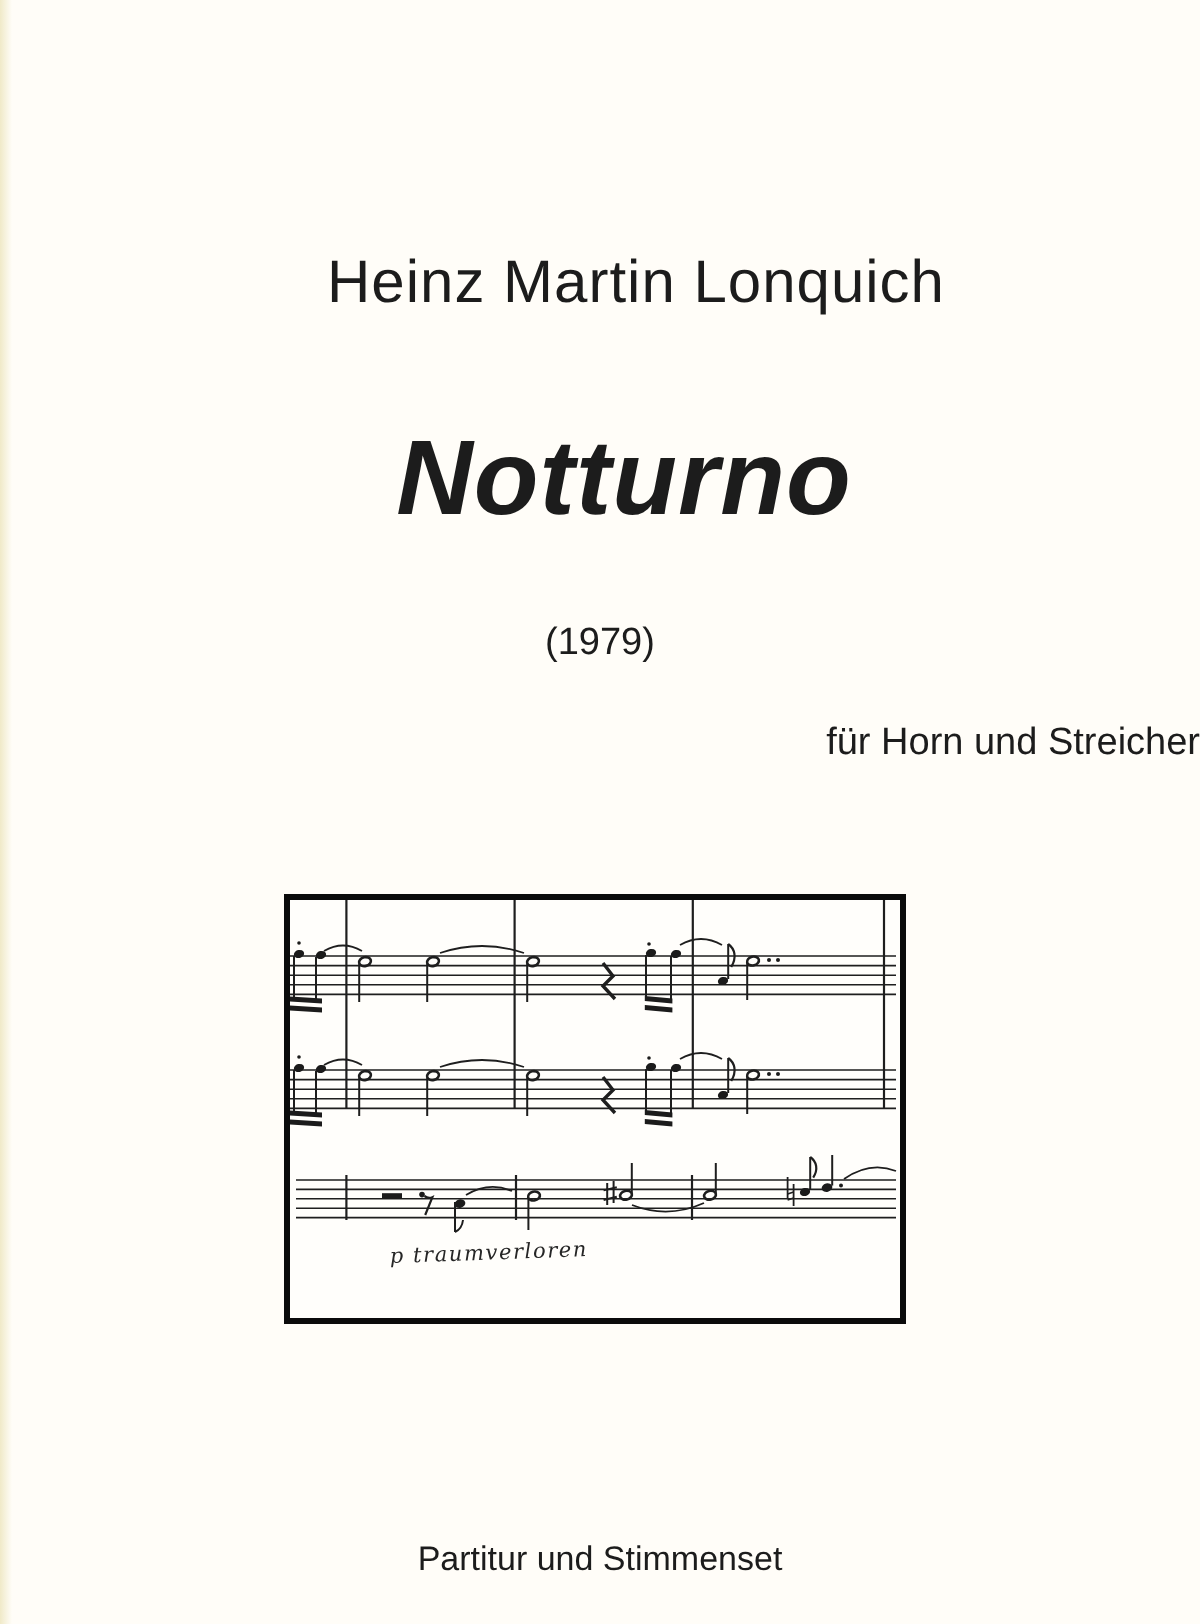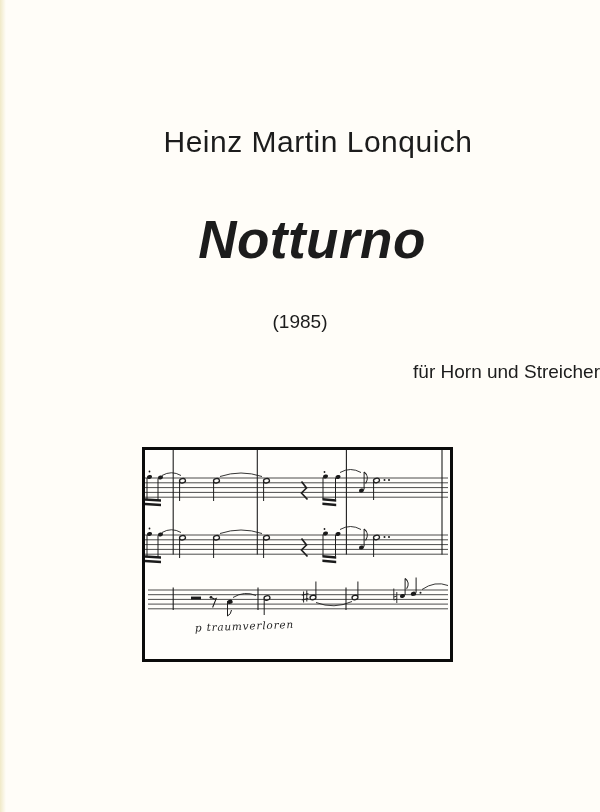--- a/index.html
+++ b/index.html
@@ -52,21 +52,21 @@
 <body>
 
 <div class="page">
 
   <div class="scan-edge"></div>
 
   <div class="composer">Heinz Martin Lonquich</div>
 
   <h1 class="title">Notturno</h1>
 
-  <div class="year">(1985)</div>
+  <div class="year">(1979)</div>
 
   <div class="subtitle">für Horn und Streicher</div>
 
   <div class="score-frame">
     <svg viewBox="0 0 305 209">
 
       <g class="stroke" stroke-width="0.8">
         <line x1="0" y1="28" x2="303" y2="28"></line>
         <line x1="0" y1="32.8" x2="303" y2="32.8"></line>
         <line x1="0" y1="37.6" x2="303" y2="37.6"></line>
@@ -167,15 +167,16 @@
         <line class="stroke" stroke-width="1" x1="271.1" y1="142.8" x2="271.1" y2="127.5"></line>
         <circle class="fillink" cx="275.5" cy="142.8" r="1"></circle>
         <path class="stroke" stroke-width="0.9" d="M277,139.5 Q290,130.5 303,135.5"></path>
       </g>
 
       <text class="notation-text" x="50" y="181.5" transform="rotate(-2 50 181)">p traumverloren</text>
     </svg>
   </div>
 
   <div class="footer">
+    <div>Partitur und Stimmenset</div>
   </div>
 
 </div>
 
 </body></html>

